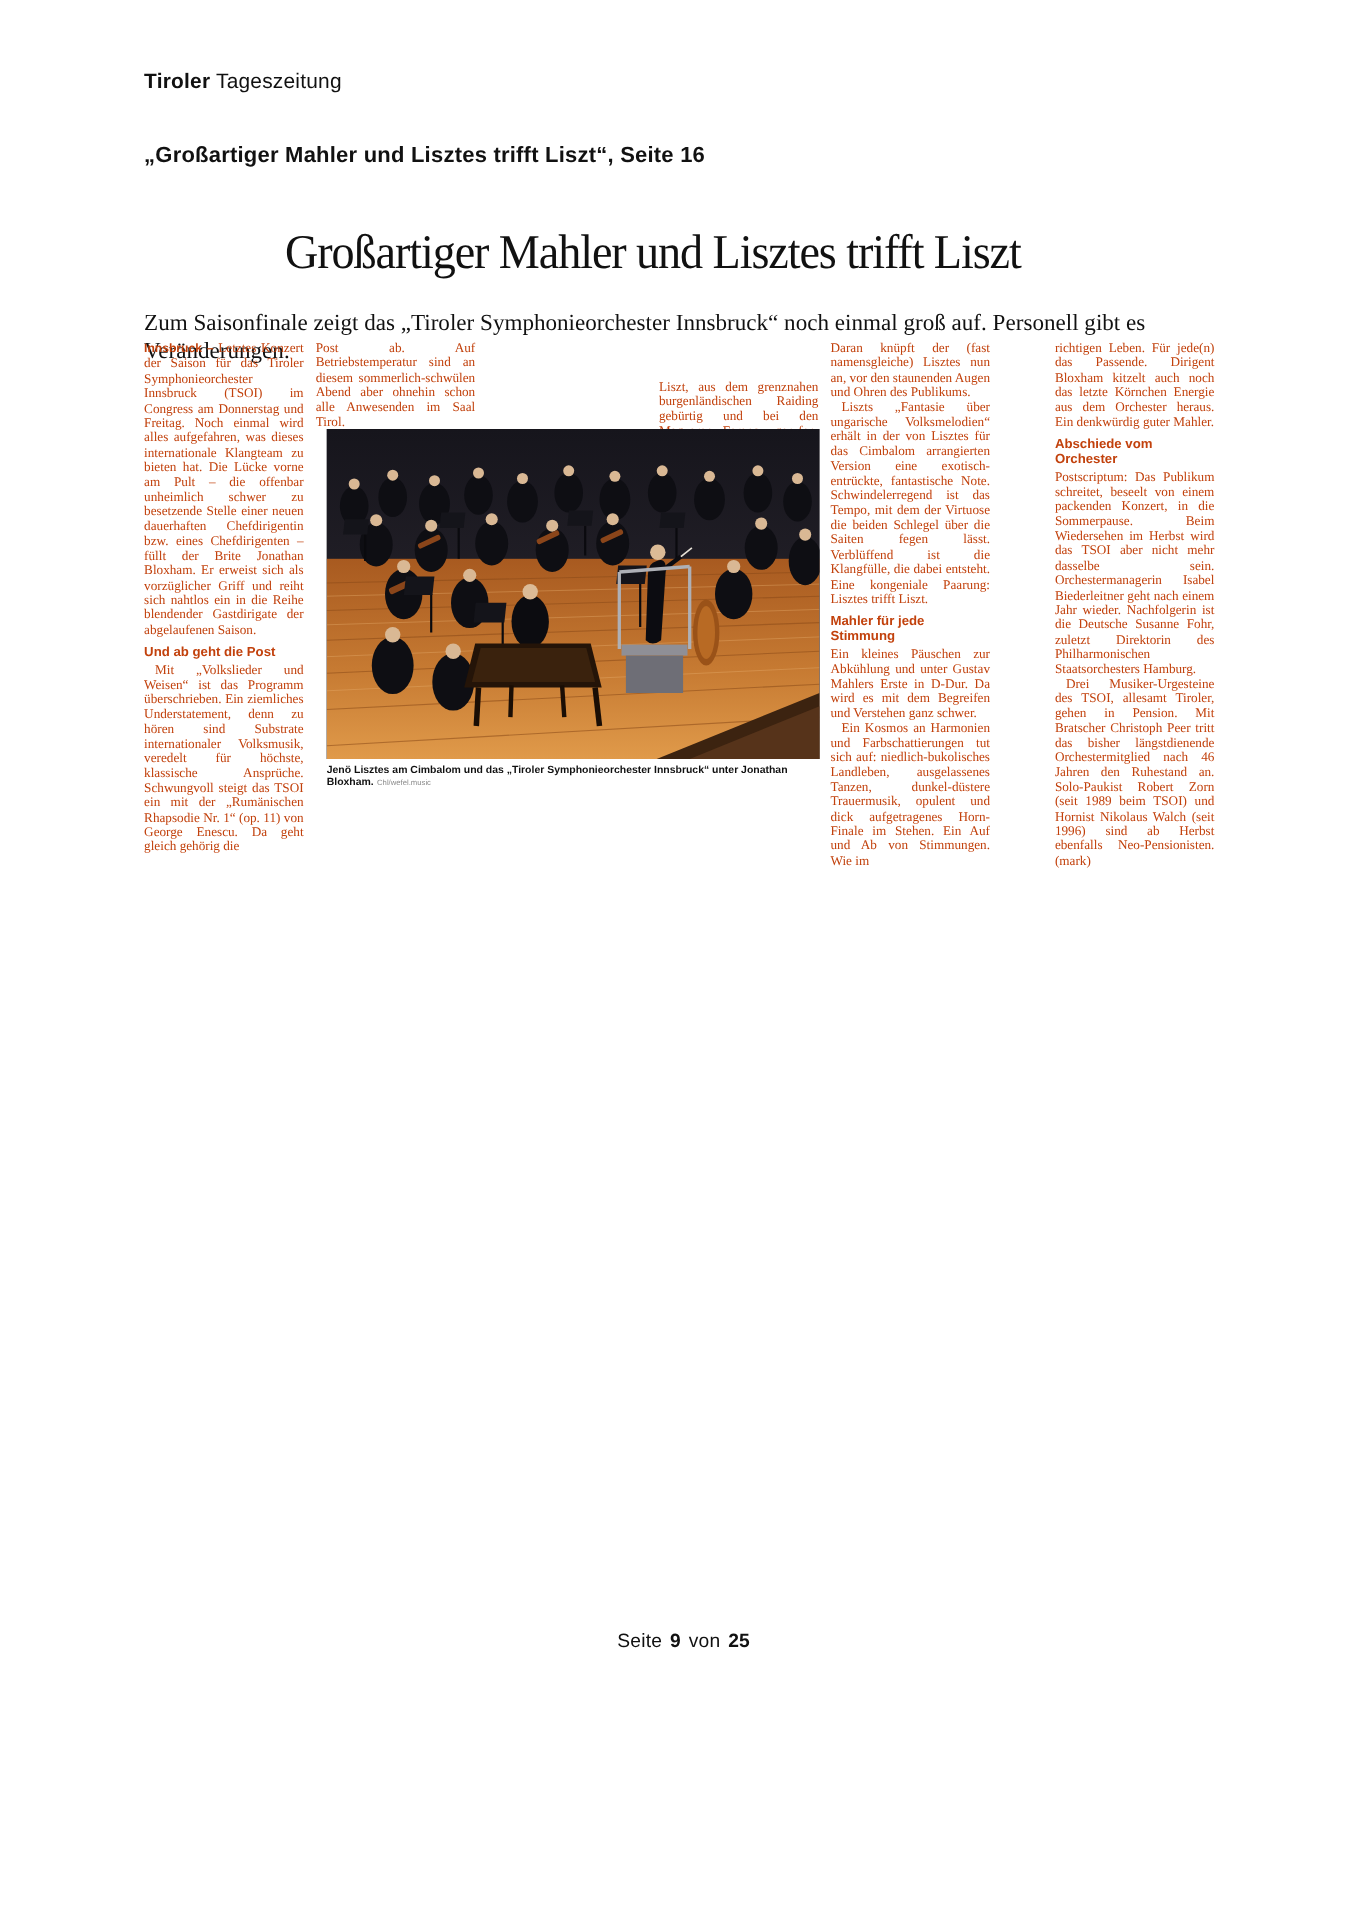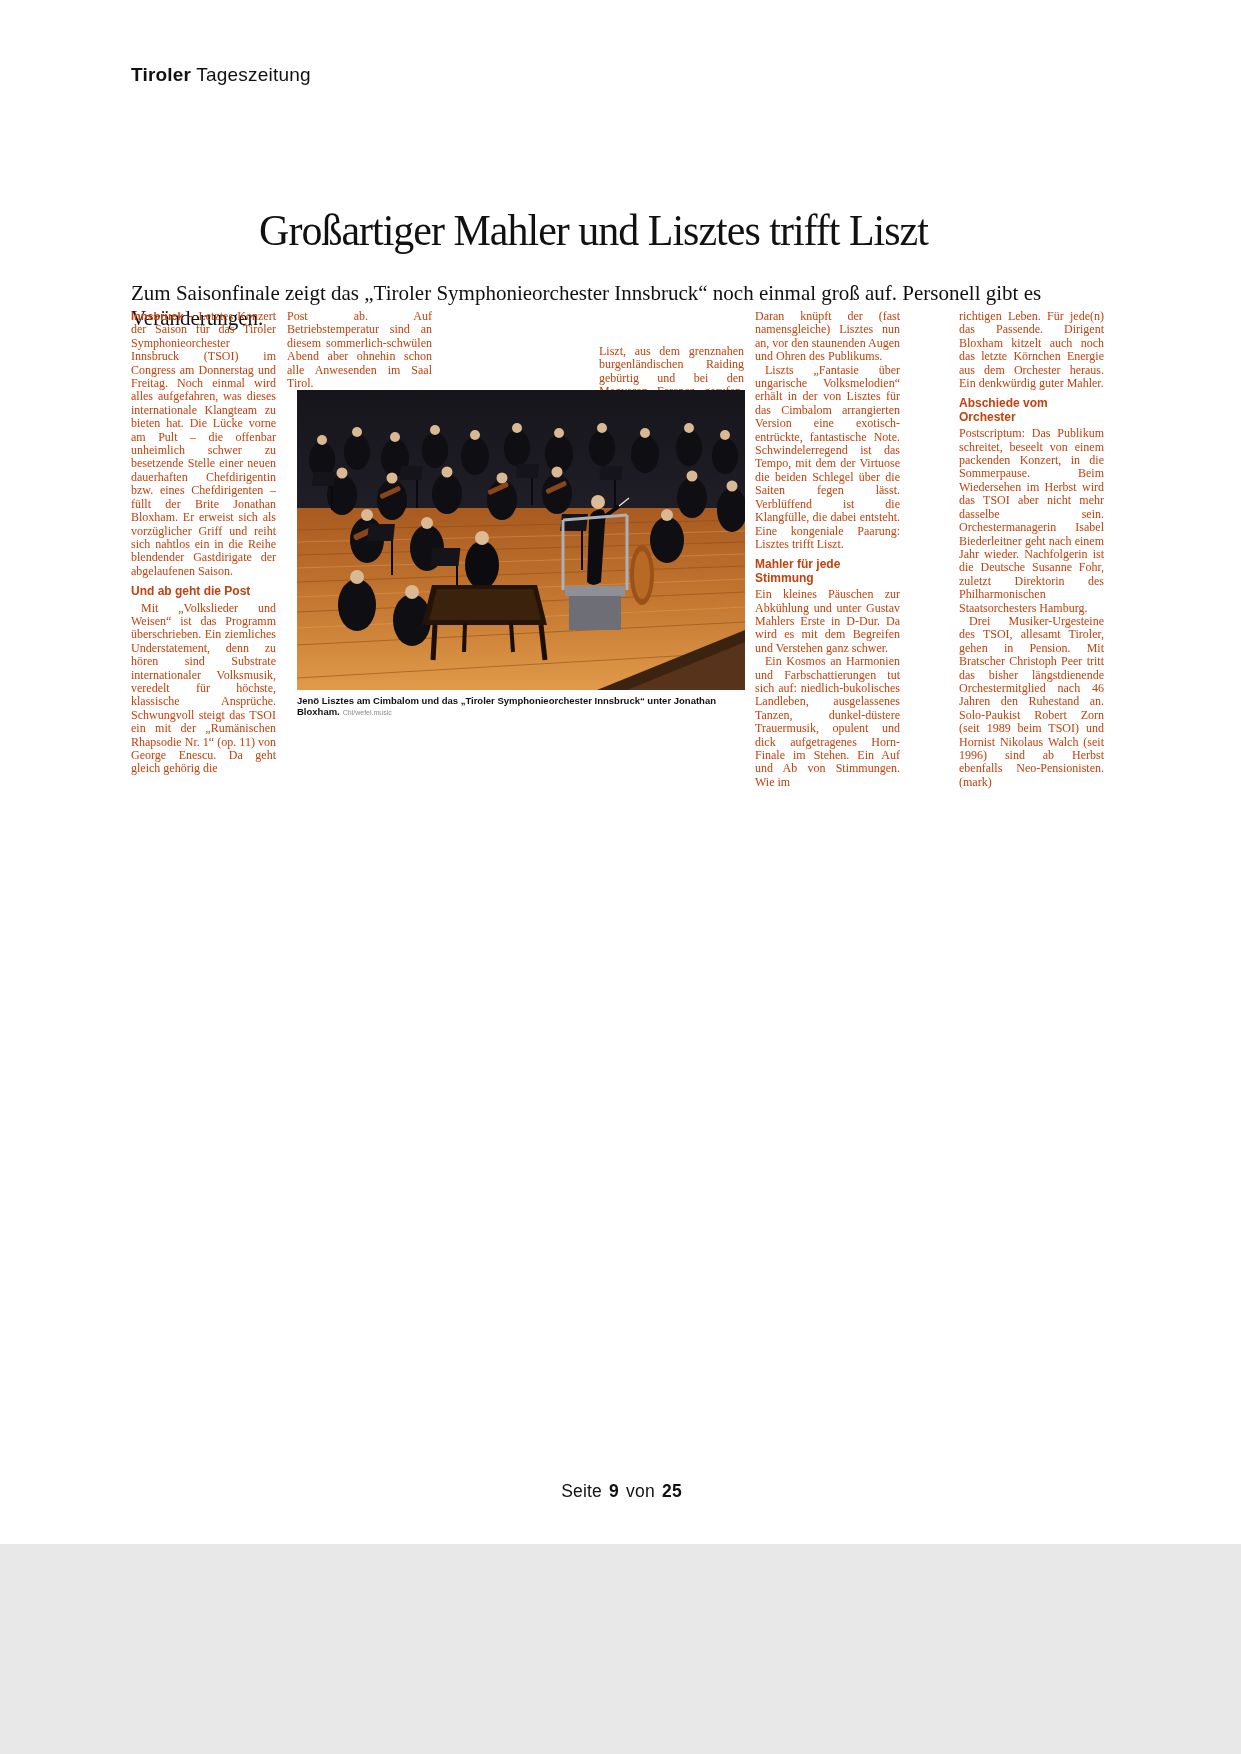--- a/index.html
+++ b/index.html
@@ -1,17 +1,17 @@
 <!DOCTYPE html>
 <html><head>
 <meta charset="utf-8">
 <style>
   html,body{margin:0;padding:0;background:#e8e8e8;}
   .page{
-    position:relative;width:1241px;height:1544px;background:#ffffff;
+    position:relative;width:1241px;height:1754px;background:#ffffff;
     font-family:"Liberation Sans",sans-serif;color:#111;overflow:hidden;
     margin:0 auto;
   }
   .brand{position:absolute;left:131px;top:64px;font-size:19px;letter-spacing:.2px;}
   .brand b{font-weight:bold;}
   .article-ref{position:absolute;left:131px;top:130px;font-size:20px;font-weight:bold;letter-spacing:.2px;}
   .headline{
     position:absolute;left:131px;top:206px;width:925px;text-align:center;
     font-family:"Liberation Serif",serif;font-weight:normal;font-size:42px;
     letter-spacing:-1px;margin:0;transform:scaleY(1.05);
@@ -51,20 +51,21 @@
 </style>
 </head>
 <body>
 
 <div class="page">
 
   <div class="brand">
     <b>Tiroler</b><span> Tageszeitung</span>
   </div>
 
+  <div class="article-ref">„Großartiger Mahler und Lisztes trifft Liszt“, Seite 16</div>
 
   <h1 class="headline">Großartiger Mahler und Lisztes trifft Liszt</h1>
 
   <p class="subhead">Zum Saisonfinale zeigt das „Tiroler Symphonieorchester Innsbruck“ noch einmal groß auf. Personell gibt es Veränderungen.</p>
 
   <div class="col c1">
       <p><strong>Innsbruck – </strong>Letztes Konzert der Saison für das Tiroler Symphonieorchester Innsbruck (TSOI) im Congress am Donnerstag und Freitag. Noch einmal wird alles aufgefahren, was dieses internationale Klangteam zu bieten hat. Die Lücke vorne am Pult – die offenbar unheimlich schwer zu besetzende Stelle einer neuen dauerhaften Chefdirigentin bzw. eines Chefdirigenten – füllt der Brite Jonathan Bloxham. Er erweist sich als vorzüglicher Griff und reiht sich nahtlos ein in die Reihe blendender Gastdirigate der abgelaufenen Saison.</p>
       <h4>Und ab geht die Post</h4>
       <p class="indent">Mit „Volkslieder und Weisen“ ist das Programm überschrieben. Ein ziemliches Understatement, denn zu hören sind Substrate internationaler Volksmusik, veredelt für höchste, klassische Ansprüche. Schwungvoll steigt das TSOI ein mit der „Rumänischen Rhapsodie Nr. 1“ (op. 11) von George Enescu. Da geht gleich gehörig die</p>
     </div>

